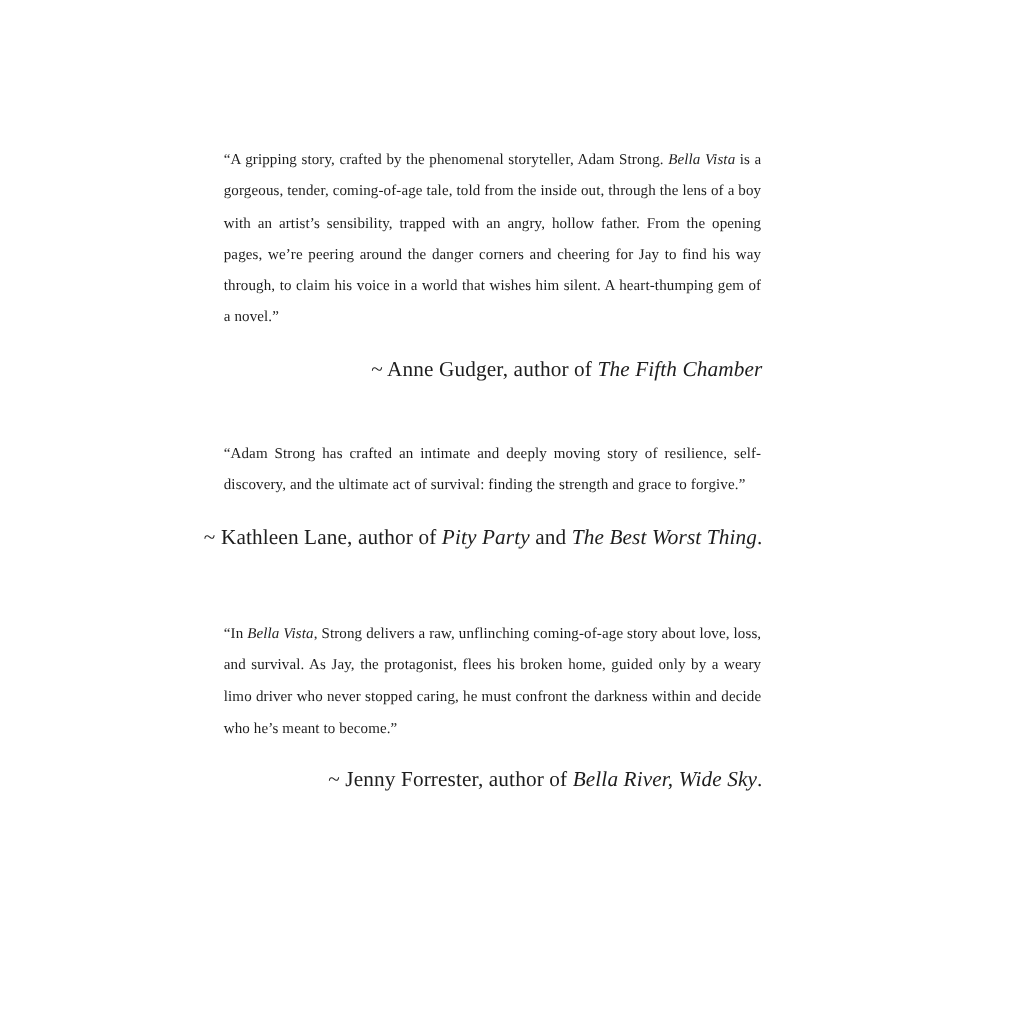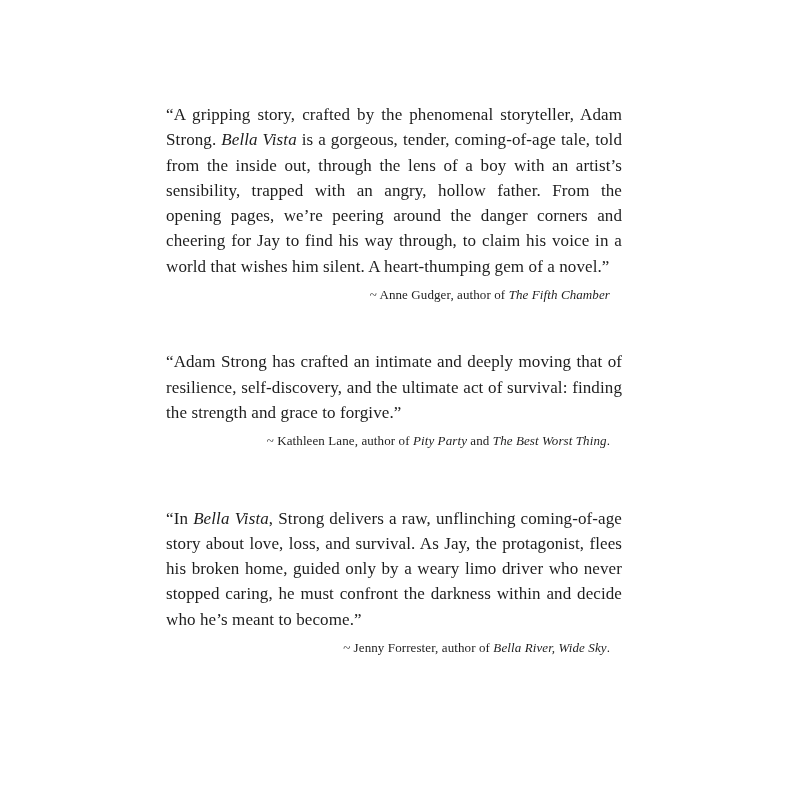--- a/index.html
+++ b/index.html
@@ -26,52 +26,52 @@
     margin: 0;
     padding: 0;
   }
   .quote-block + .quote-block {
     margin-top: 42px;
   }
   .quote-block.third {
     margin-top: 52px;
   }
   .quote-body {
-    margin: 3px;
-    font-size: 17px;
+    margin: 16px;
+    font-size: 12px;
     line-height: 25.3px;
     text-align: justify;
     text-justify: inter-word;
     letter-spacing: 0.1px;
   }
   .quote-attribution {
     margin: 0;
     padding-right: 15px;
-    font-size: 13px;
+    font-size: 17px;
     line-height: 25.3px;
     text-align: right;
     letter-spacing: 0.1px;
   }
   em {
     font-style: italic;
   }
 </style>
 </head>
 <body>
 
 <div class="page" style="background: rgb(255, 255, 255); color: rgb(29, 29, 29);">
   <div class="content">
 
     <section class="quote-block">
       <p class="quote-body">“A gripping story, crafted by the phenomenal storyteller, Adam Strong. <em>Bella Vista</em> is a gorgeous, tender, coming-of-age tale, told from the inside out, through the lens of a boy with an artist’s sensibility, trapped with an angry, hollow father. From the opening pages, we’re peering around the danger corners and cheering for Jay to find his way through, to claim his voice in a world that wishes him silent. A heart-thumping gem of a novel.”</p>
       <p class="quote-attribution">~ Anne Gudger, author of <em>The Fifth Chamber</em></p>
     </section>
 
     <section class="quote-block">
-      <p class="quote-body">“Adam Strong has crafted an intimate and deeply moving that of resilience, self-discovery, and the ultimate act of survival: finding the strength and grace to forgive.”</p>
+      <p class="quote-body">“Adam Strong has crafted an intimate and deeply moving story of resilience, self-discovery, and the ultimate act of survival: finding the strength and grace to forgive.”</p>
       <p class="quote-attribution">~ Kathleen Lane, author of <em>Pity Party</em> and <em>The Best Worst Thing</em>.</p>
     </section>
 
     <section class="quote-block third">
       <p class="quote-body">“In <em>Bella Vista</em>, Strong delivers a raw, unflinching coming-of-age story about love, loss, and survival. As Jay, the protagonist, flees his broken home, guided only by a weary limo driver who never stopped caring, he must confront the darkness within and decide who he’s meant to become.”</p>
       <p class="quote-attribution">~ Jenny Forrester, author of <em>Bella River, Wide Sky</em>.</p>
     </section>
 
   </div>
 </div>

